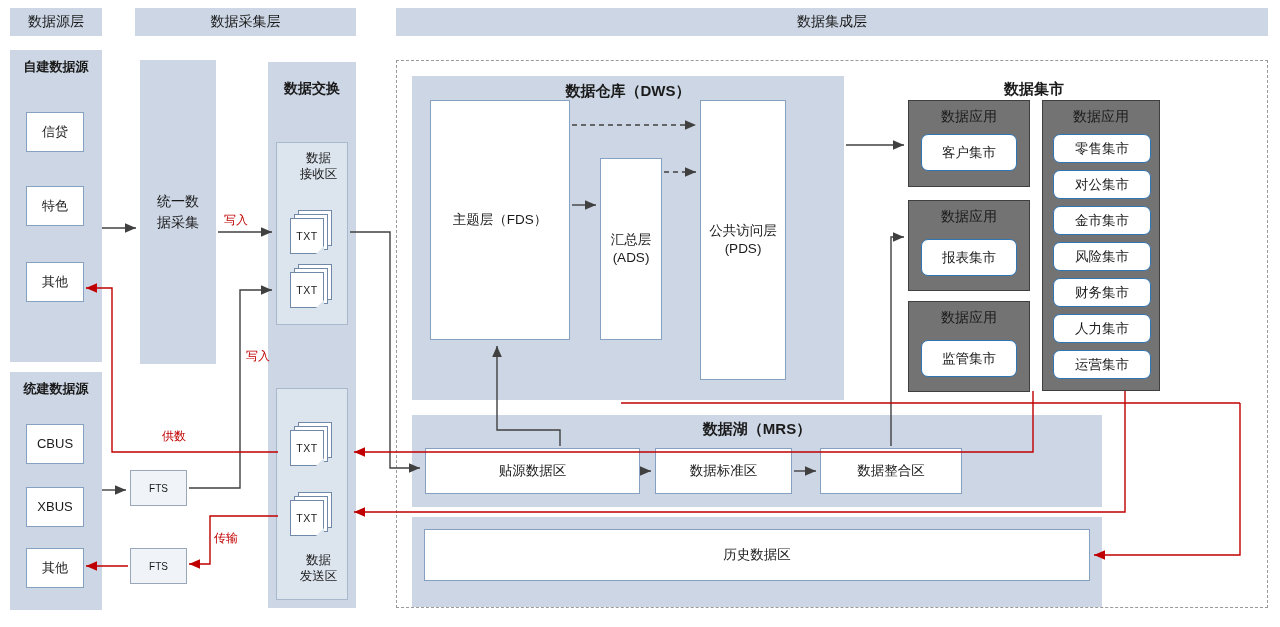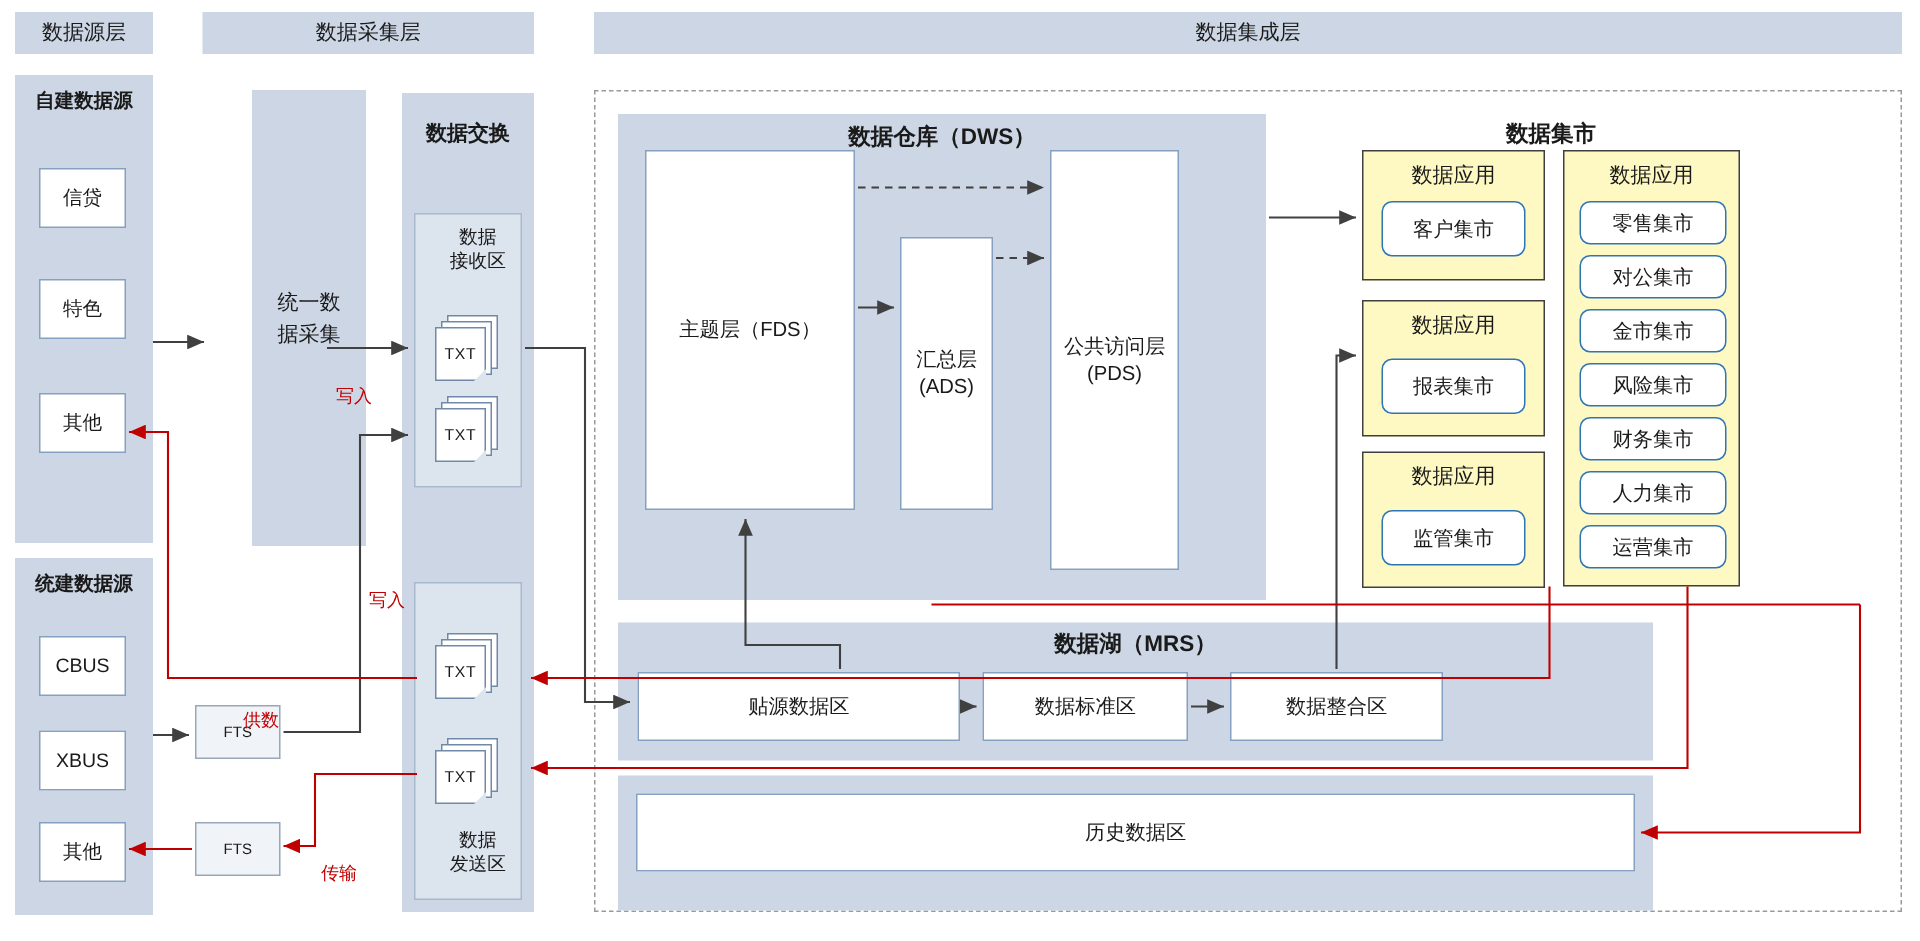--- a/index.html
+++ b/index.html
@@ -11,41 +11,41 @@
   .panel { position:absolute; background:#ccd6e4; }
   .ptitle { position:absolute; text-align:center; font-size:13px;font-weight:bold; }
   .ptitle.big { font-size:15px; font-weight:bold; }
   .ptitle.mid { font-size:14px; font-weight:bold; }
 
   .wbox { position:absolute; background:#fff; border:1px solid #85a0c0; display:flex; align-items:center;
           justify-content:center; text-align:center; font-size:13px; white-space:pre-line; line-height:1.35; }
   .plainbox { position:absolute; background:#f0f3f7; border:1px solid #9aa7b8; display:flex; align-items:center;
           justify-content:center; font-size:10px; }
   .vpanel { position:absolute; background:#ccd6e4; display:flex; align-items:center; justify-content:center;
-          text-align:center; font-size:14px; white-space:pre-line; line-height:1.5;margin-left:28px; }
+          text-align:center; font-size:14px; white-space:pre-line; line-height:1.5; }
   .subpanel { position:absolute; background:#dce4ee; border:1px solid #a8b8cd; }
   .exlabel { position:absolute; width:72px; text-align:center; font-size:12.5px; white-space:pre-line; line-height:1.3;padding-left:13px; }
 
-  .mart-outer { position:absolute; background:#fef9c3; border:1.5px solid #3f3f3f;font-family:Liberation Serif, serif; }
+  .mart-outer { position:absolute; background:#737373; border:1.5px solid #3f3f3f;font-family:Liberation Serif, serif; }
   .mart-label { position:absolute; top:7px; left:0; width:100%; text-align:center; font-size:14px; }
   .mart-item { position:absolute; background:#fff; border:1px solid #2e75b6; border-radius:7px;
                display:flex; align-items:center; justify-content:center; font-size:13.5px; }
 
   .dashed-box { position:absolute; border:1px dashed #9a9a9a; }
 
   .file-stack { position:absolute; width:46px; height:48px; }
   .page { position:absolute; width:34px; height:36px; background:#fff; border:1px solid #7189a8; }
   .page.back  { left:8px; top:0; }
   .page.mid   { left:4px; top:4px; }
   .page.front { left:0; top:8px; display:flex; align-items:center; justify-content:center;
                 font-size:10.5px; letter-spacing:0.5px; }
   .page.front::after { content:""; position:absolute; right:-1px; bottom:-1px;
                 border-bottom:8px solid #dce4ee; border-left:8px solid transparent; }
 
-  .edge-label { position:absolute; color:#c00000; font-size:12px;margin-top:44px; }
+  .edge-label { position:absolute; color:#c00000; font-size:12px; }
   svg.overlay { position:absolute; left:0; top:0; pointer-events:none; }
 </style>
 </head>
 <body>
 
 <div class="canvas">
 
   <div class="hdr" style="left:10px;top:8px;width:92px;height:28px">数据源层</div>
   <div class="hdr" style="left:135px;top:8px;width:221px;height:28px">数据采集层</div>
   <div class="hdr" style="left:396px;top:8px;width:872px;height:28px">数据集成层</div>

